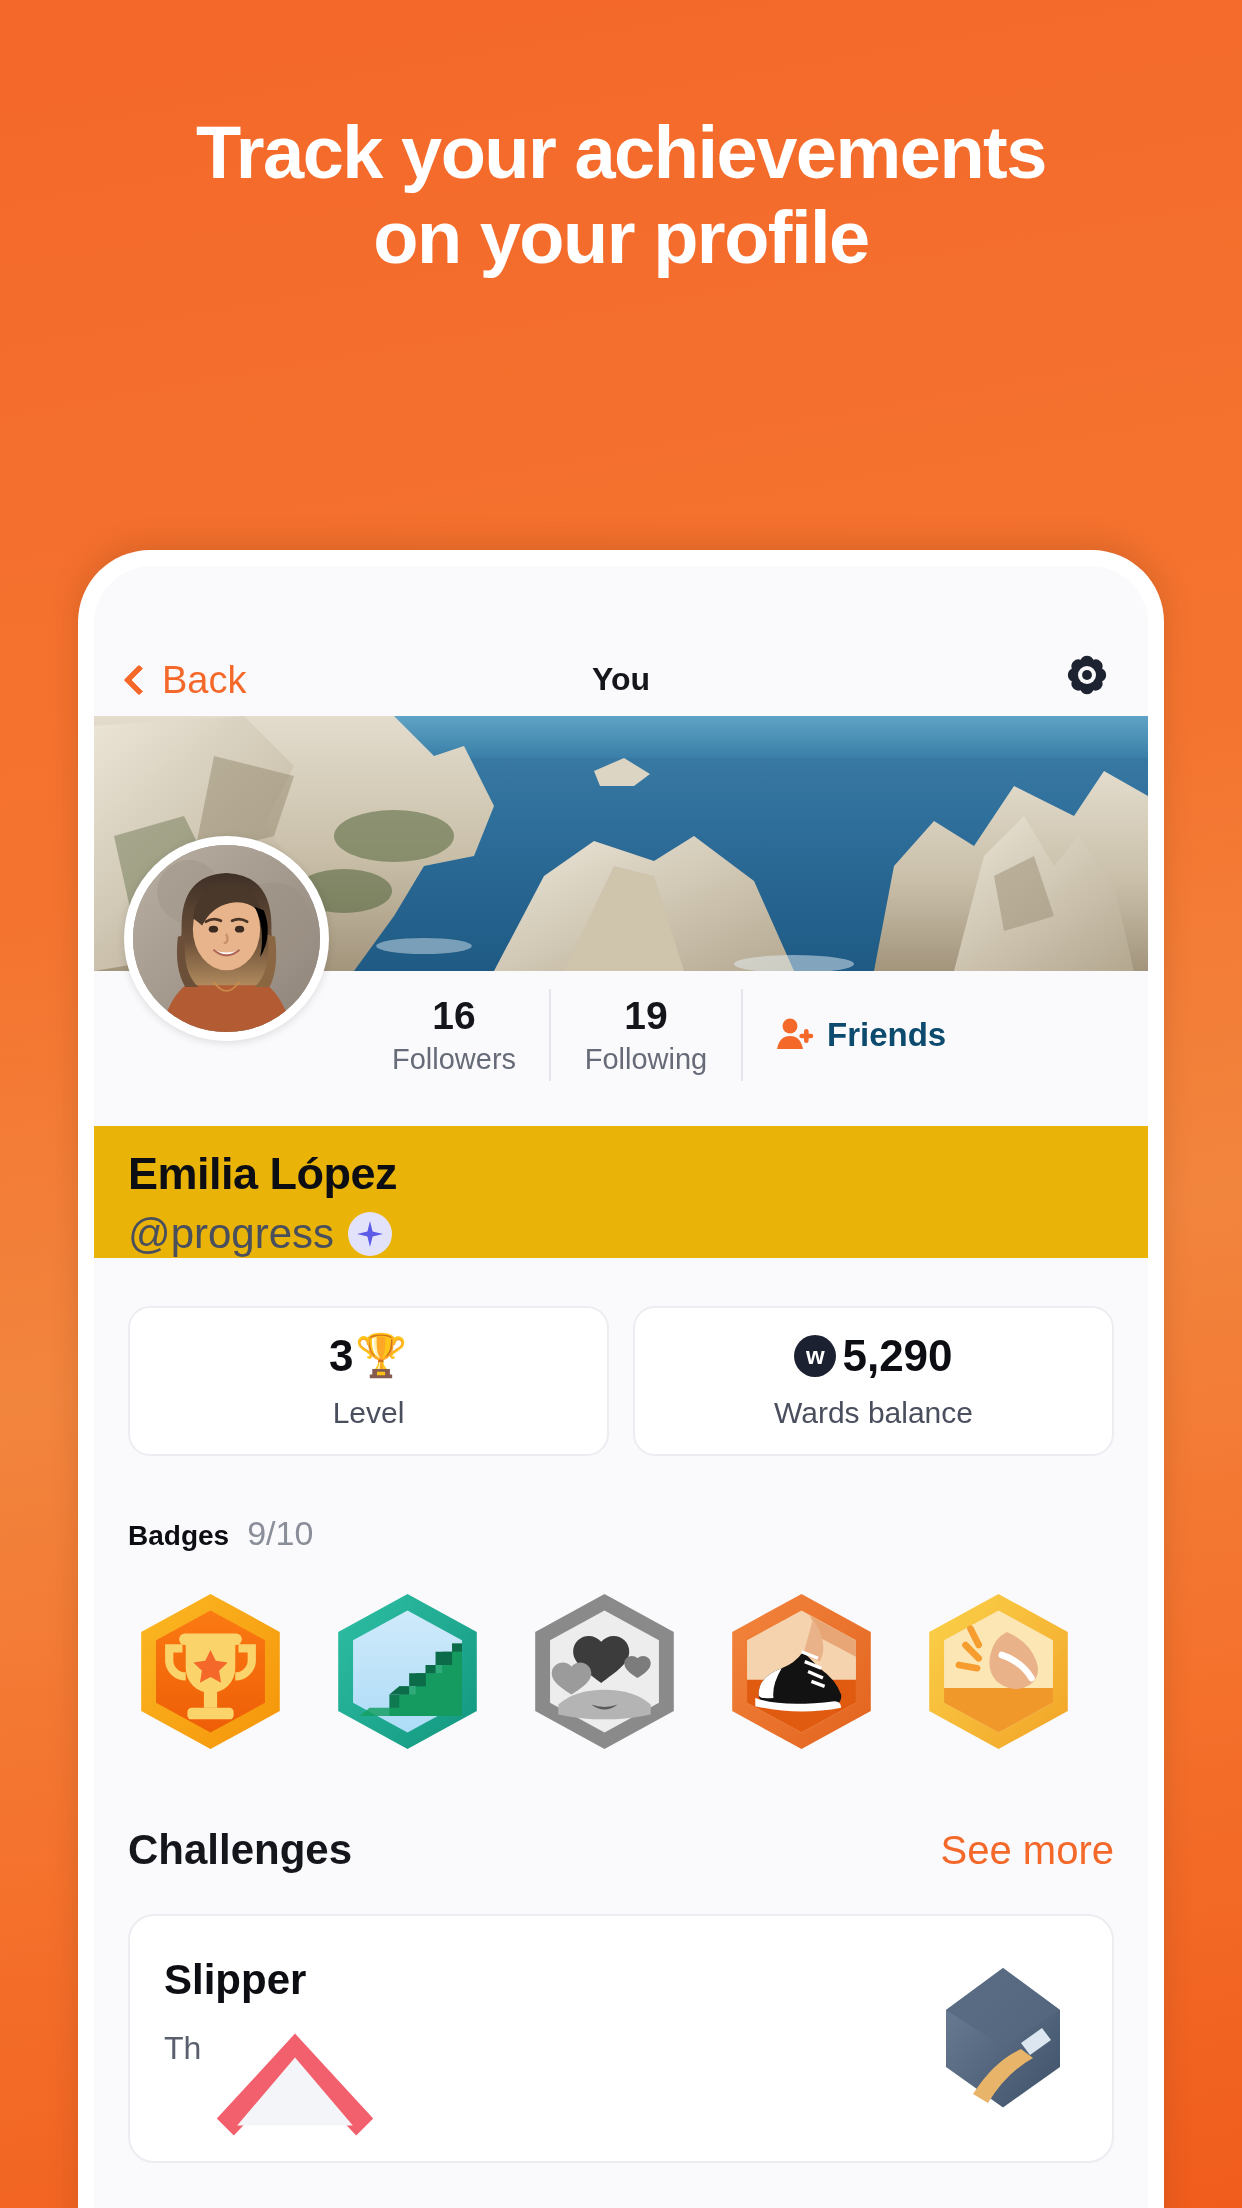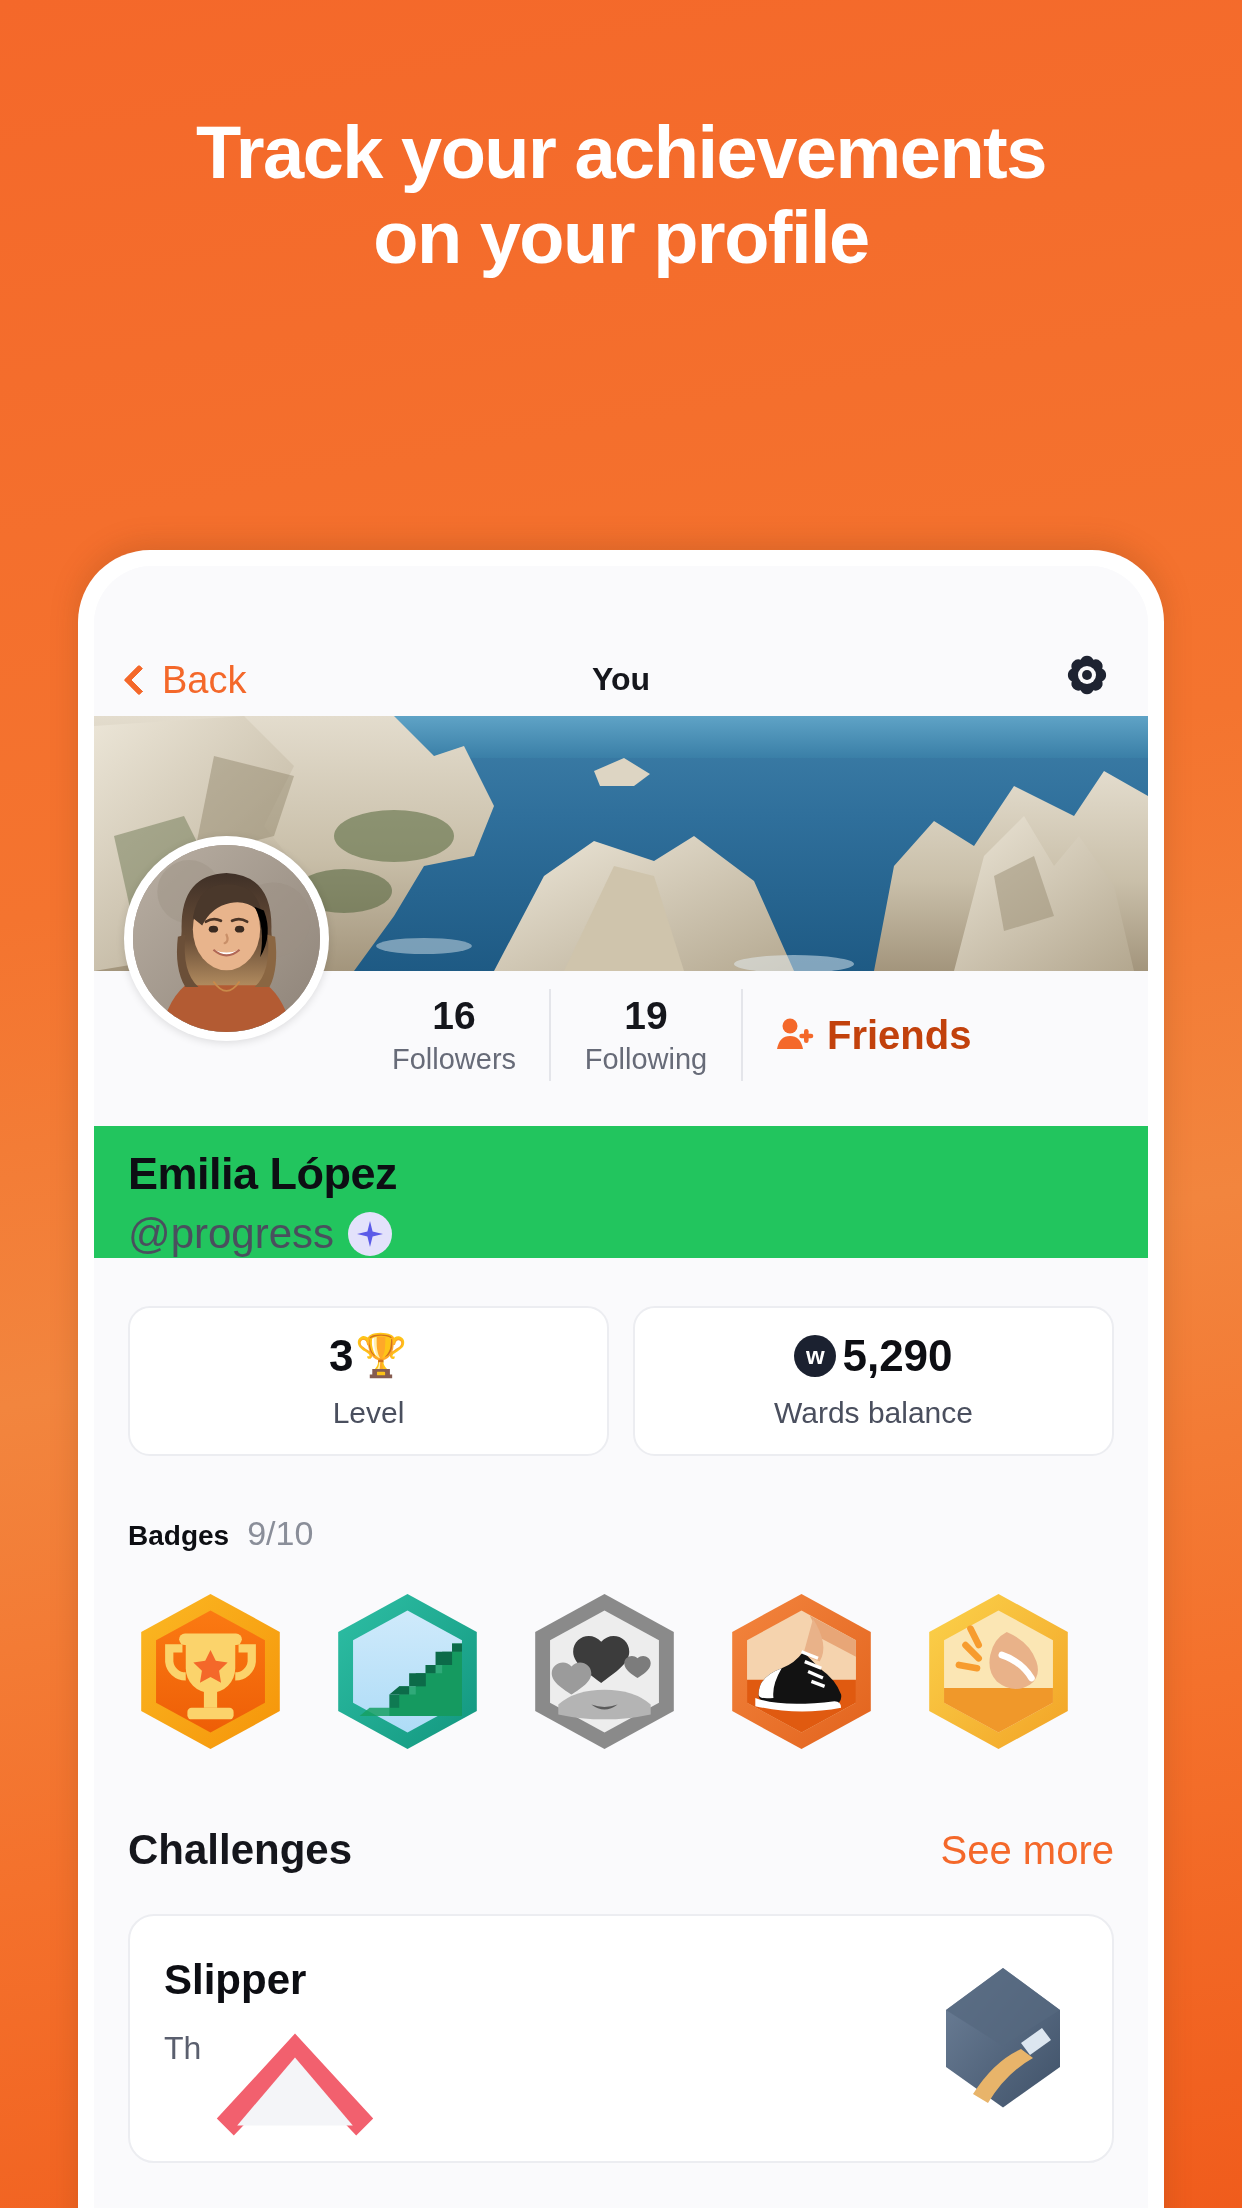--- a/index.html
+++ b/index.html
@@ -136,26 +136,26 @@
   .stat .num {
     font-size:39px; font-weight:bold; color:#15161C;
     line-height:1.15;
   }
   .stat .lbl {
     font-size:29px; color:#676B78; margin-top:4px;
   }
   .vdiv { width:2px; height:92px; background:#E4E5EA; }
   .friends {
     display:flex; align-items:center; gap:10px;
-    color:#c2410c; font-size:40px; font-weight:600;
+    color:#0c4a6e; font-size:33px; font-weight:600;
     padding-left:30px; cursor:pointer;
   }
 
   
-  .namebox { padding:22px 34px 0 34px; background:#22c55e; }
+  .namebox { padding:22px 34px 0 34px; background:#eab308; }
   .fullname { font-size:45px; font-weight:bold; color:#0D0E13; letter-spacing:-0.5px; }
   .handle-row { display:flex; align-items:center; gap:14px; margin-top:10px; }
   .handle { font-size:42px; color:#4A4F5E; }
   .verif {
     width:44px; height:44px; border-radius:50%;
     background:#E3E2FB;
     display:flex; align-items:center; justify-content:center;
   }
 
   

